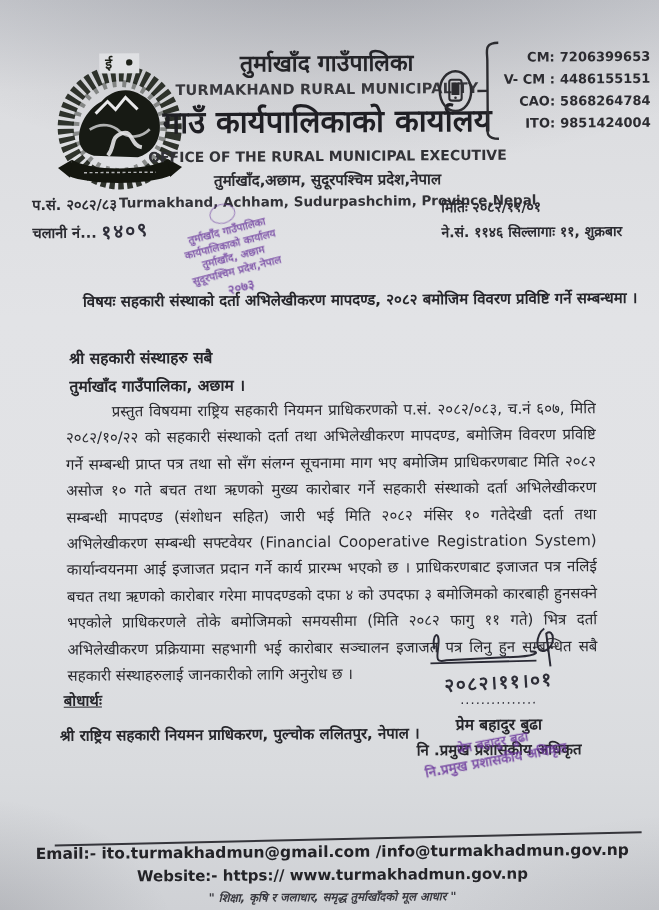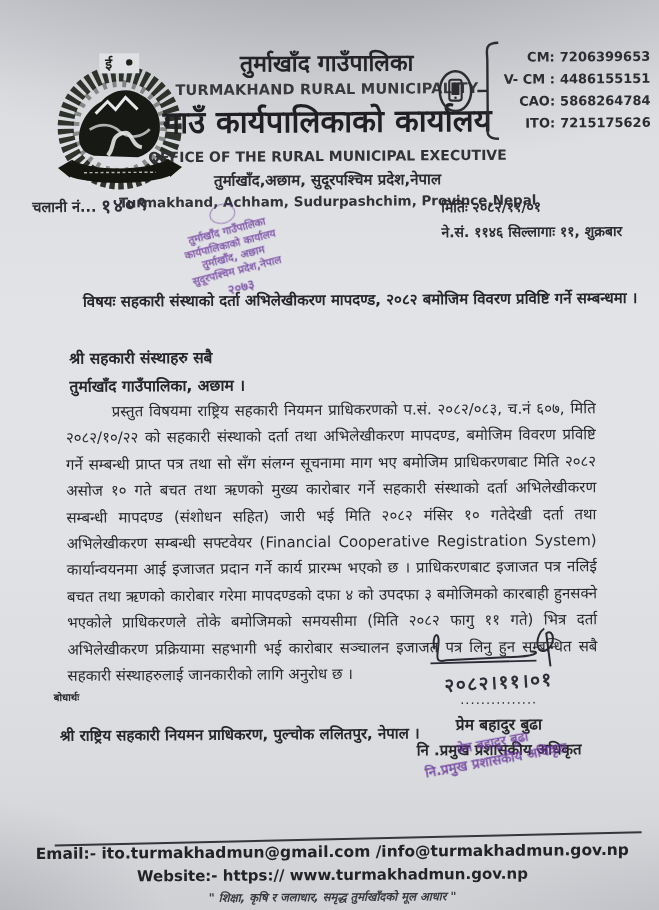--- a/index.html
+++ b/index.html
@@ -62,21 +62,21 @@
   .sig-name { font-size:15.5px; font-weight:600; margin-top:8px; color:#26262b; }
   .sig-desg { font-size:15px; font-weight:600; margin-top:4px; color:#26262b; }
 
   .stamp-sig {
     position:absolute; left:372px; top:734px; width:240px; text-align:center;
     transform:rotate(-10deg); color:rgba(108,56,156,0.85); filter:blur(0.25px);
   }
   .stamp-sig .l1 { font-size:13px; font-weight:700; }
   .stamp-sig .l2 { font-size:13.5px; font-weight:700; }
 
-  .cc-head { position:absolute; left:52px; top:688px; font-size:10px; font-weight:700; color:#26262b; }
+  .cc-head { position:absolute; left:62px; top:688px; font-size:15px; font-weight:700; text-decoration:underline; color:#26262b; }
   .cc-line { position:absolute; left:58px; top:723px; font-size:15px; font-weight:600; color:#26262b; }
 
   
   .foot-line { position:absolute; left:52px; right:20px; top:838px; border-top:2.2px solid #35353b; transform:rotate(-0.9deg); }
   .foot-email { position:absolute; left:0; right:0; top:843px; text-align:center; font-size:15.5px; font-weight:700; color:#232327; }
   .foot-web   { position:absolute; left:0; right:0; top:866px; text-align:center; font-size:15px; font-weight:700; color:#232327; }
   .foot-tag   { position:absolute; left:0; right:0; top:889px; text-align:center; font-size:11.5px; font-weight:600; font-style:italic; color:#3a3a40; }
 </style>
 </head>
 <body>
@@ -130,26 +130,27 @@
         <div class="contact-row">
           <span class="lbl">V- CM :</span>
           <span>4486155151</span>
         </div>
         <div class="contact-row">
           <span class="lbl">CAO:</span>
           <span>5868264784</span>
         </div>
         <div class="contact-row">
           <span class="lbl">ITO:</span>
-          <span>7215175626</span>
+          <span>9851424004</span>
         </div>
       </div>
     </div>
 
     <div class="ref-left">
+      <div>प.सं. २०८२/८३</div>
       <div>
         <span>चलानी नं...</span>
         <span class="handwrite">१४०९</span>
       </div>
     </div>
 
     <div class="meta-right">
       <div>मितिः २०८२/११/०१</div>
       <div>ने.सं. ११४६ सिल्लागाः ११, शुक्रबार</div>
     </div>

